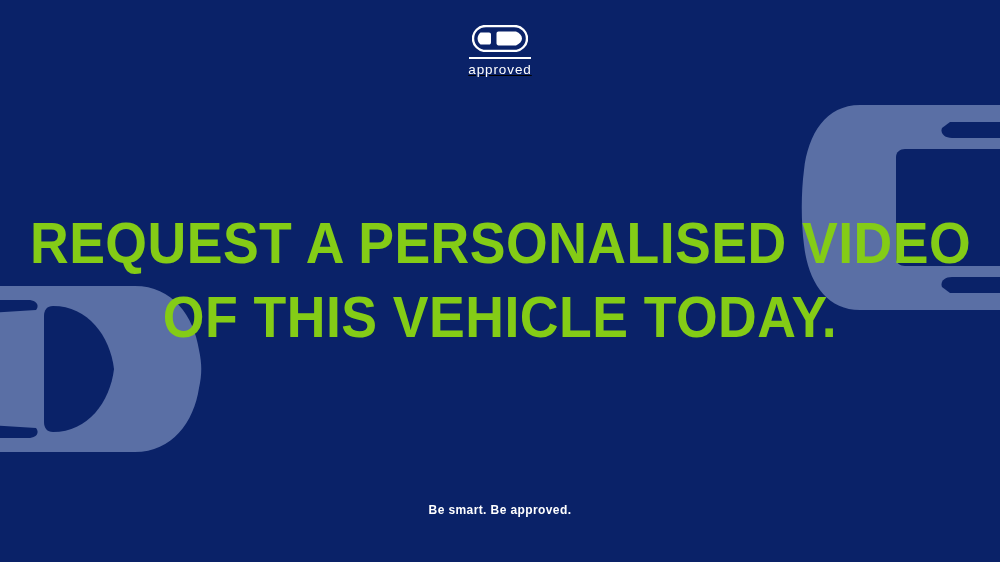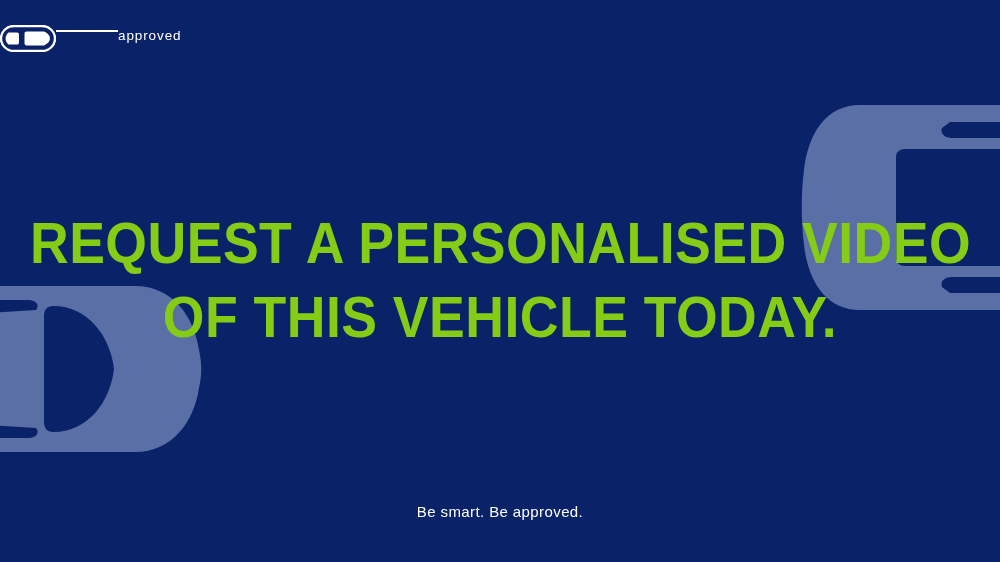--- a/index.html
+++ b/index.html
@@ -40,21 +40,23 @@
     height: 182px;
   }
 
   
   #logo-lockup {
     position: absolute;
     left: 0;
     right: 0;
     top: 25px;
     display: flex;
-    flex-direction: row;
+    flex-direction: column;
+    align-items: center;
+    text-decoration: underline;
   }
   #logo-mark {
     width: 56px;
     height: 27px;
     display: block;
   }
   #logo-rule {
     width: 62px;
     height: 2px;
     background: #ffffff;
@@ -89,24 +91,24 @@
   }
 
   
   #tagline {
     position: absolute;
     left: 0;
     right: 0;
     top: 503px;
     text-align: center;
     color: #ffffff;
-    font-size: 15px;
+    font-size: 12px;
     letter-spacing: 0.4px;
     line-height: 1.2;
-    font-weight: 400;
+    font-weight: 700;
   }
 </style>
 </head>
 <body>
 
 <div id="banner">
 
   <svg class="car-deco" id="car-right" viewBox="0 0 260 205" aria-hidden="true">
     <path d="M60 0 H260 V205 H60
              C26 205 8 176 4 140

